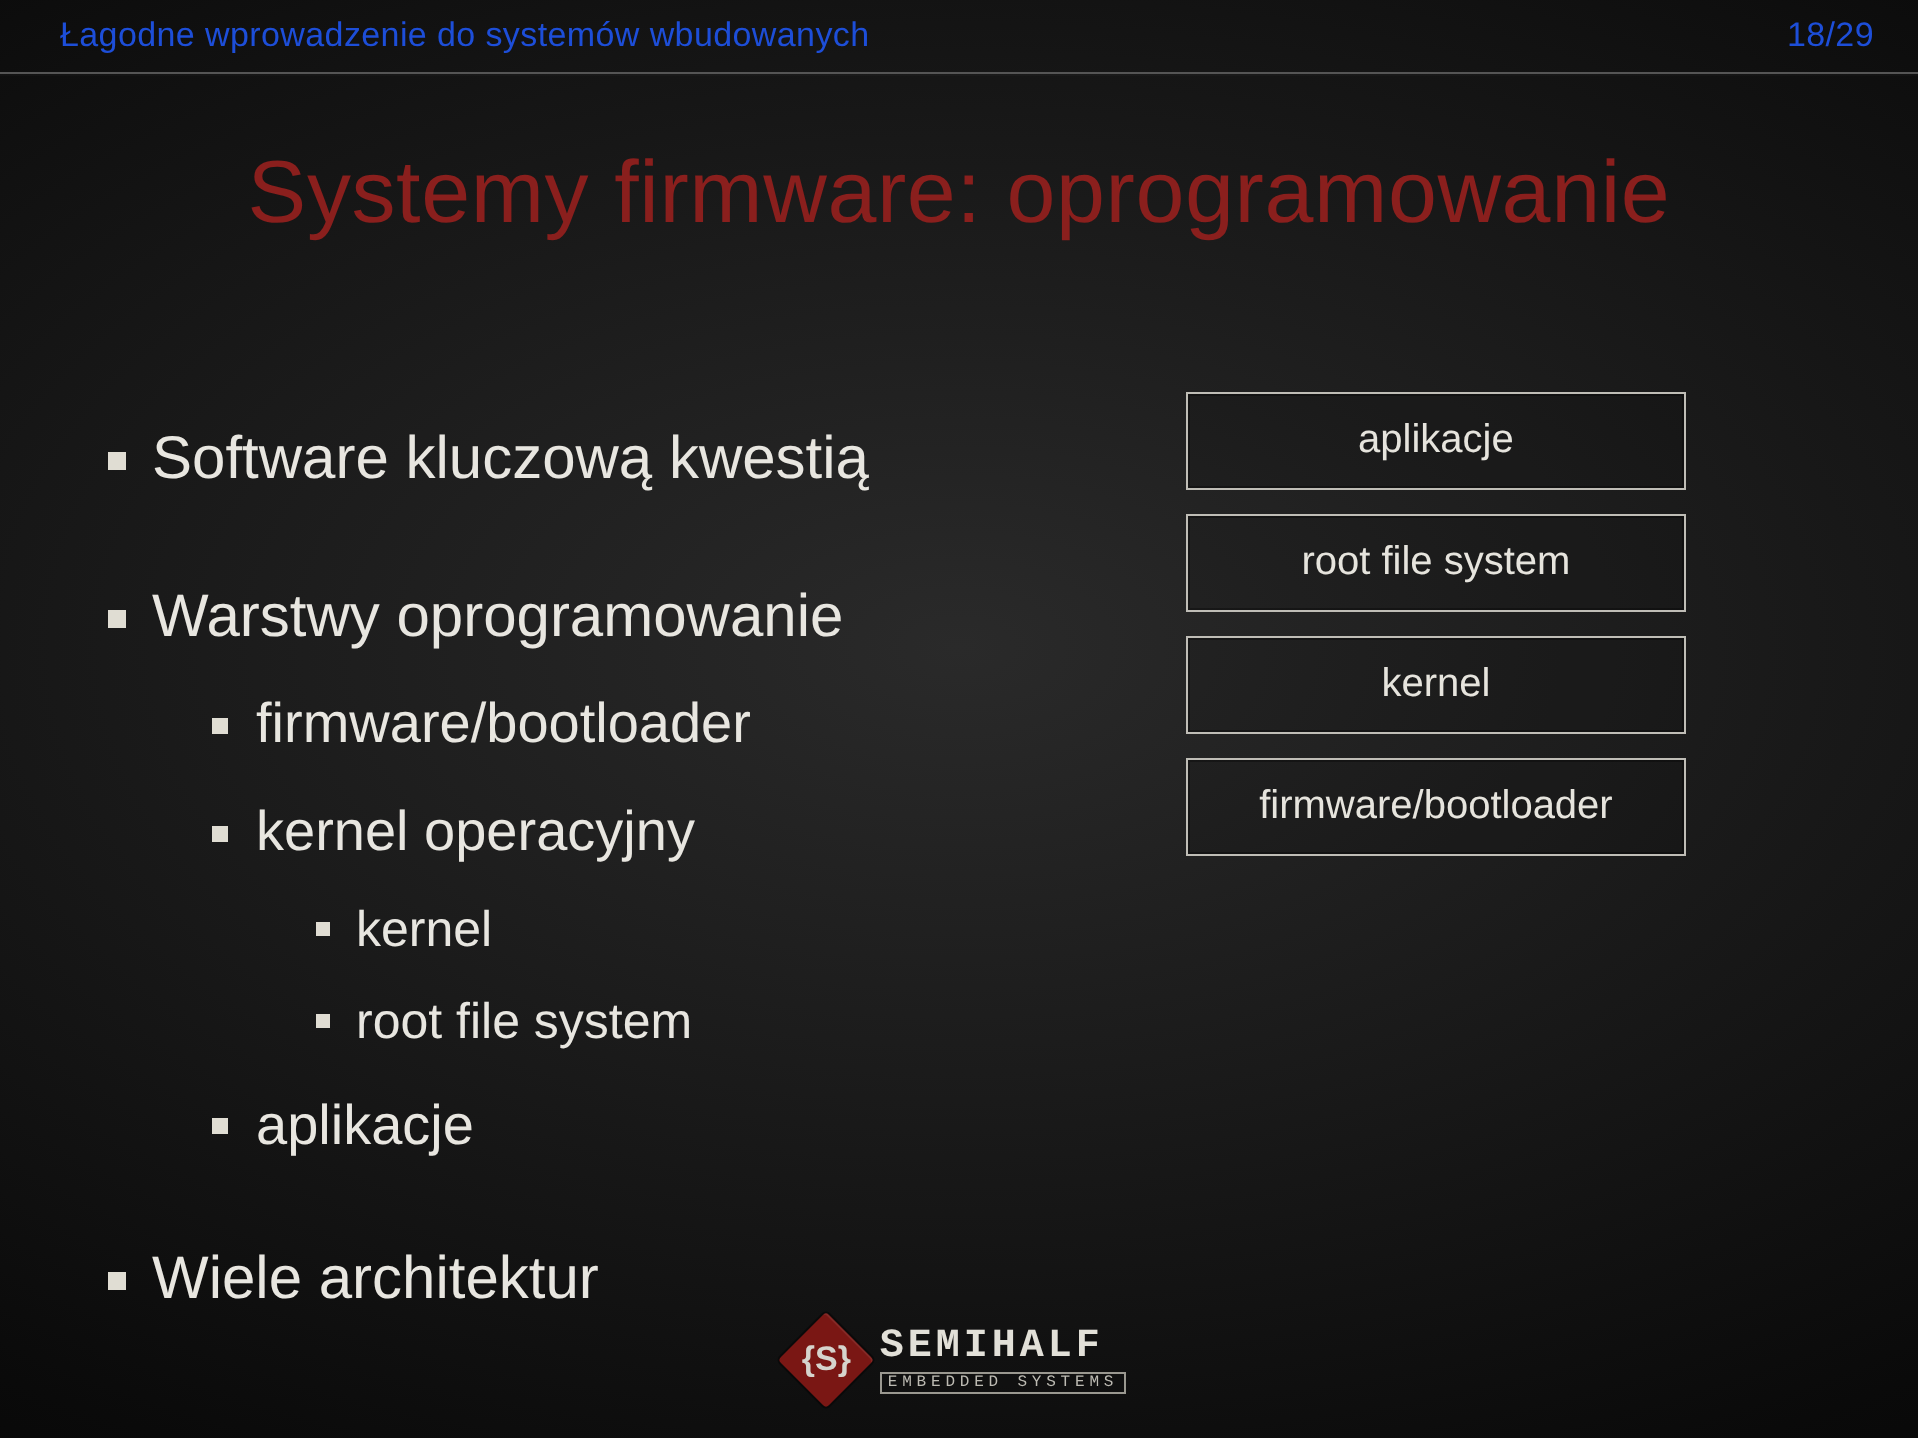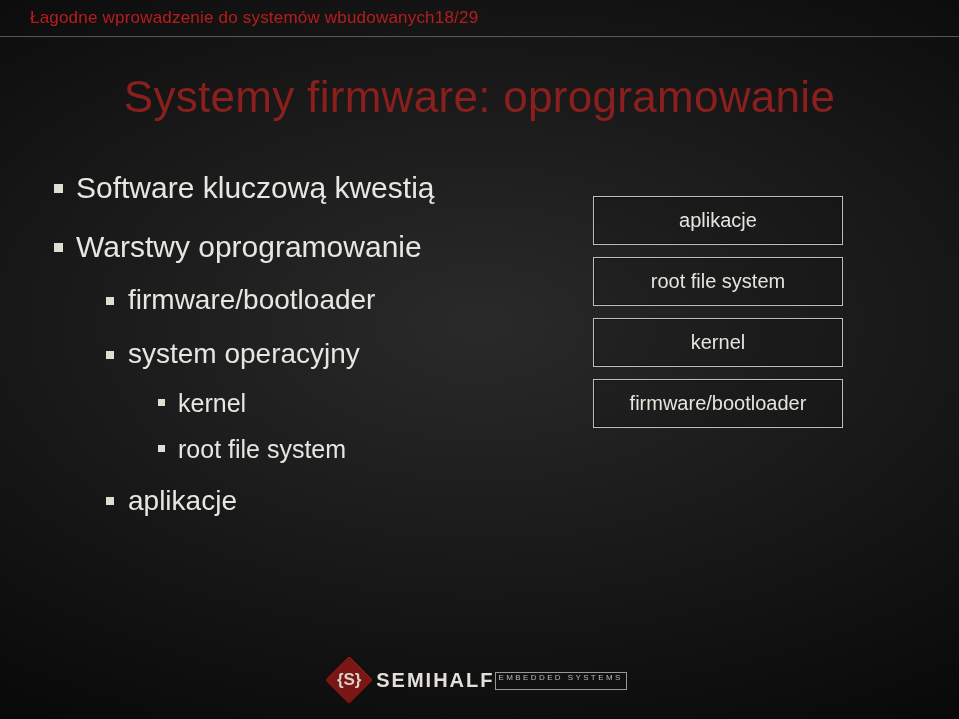--- a/index.html
+++ b/index.html
@@ -8,25 +8,26 @@
     background: radial-gradient(ellipse 120% 90% at 50% 45%, #2a2a2a 0%, #1a1a1a 35%, #0a0a0a 70%, #000 100%);
     font-family: "Helvetica Neue", "Segoe UI", Arial, sans-serif;
     color: #e8e6e0;
     position: relative;
   }
   .header {
     position: absolute;
     top: 0; left: 0; right: 0;
     height: 36px;
     display: flex;
+    justify-content: space-between;
     align-items: center;
     padding: 0 22px 0 30px;
     font-size: 17px;
     font-weight: 300;
-    color: #b91c1c;
+    color: #1d4ed8;
     letter-spacing: 0.2px;
   }
   .header-underline {
     position: absolute;
     top: 36px; left: 0; right: 0;
     height: 1px;
     background: #555;
   }
   .header-underline::after {
     content: "";
@@ -63,20 +64,21 @@
 
   ul.bullets { list-style: none; }
   ul.bullets > li {
     position: relative;
     padding-left: 26px;
     font-size: 30px;
     font-weight: 300;
     color: #e8e6e0;
     line-height: 1.22;
     margin-bottom: 22px;
+    margin-top: 42px;
   }
   ul.bullets > li::before {
     content: "";
     position: absolute;
     left: 4px;
     top: 0.48em;
     width: 9px; height: 9px;
     background: #e0ddd3;
   }
   ul.sub { list-style: none; padding-left: 26px; margin-top: 18px; }
@@ -133,22 +135,23 @@
     justify-content: center;
     align-items: center;
   }
   .logo {
     display: flex;
     align-items: center;
     gap: 10px;
   }
   .logo-text {
     display: flex;
-    flex-direction: row;
+    flex-direction: column;
     line-height: 1;
+    font-family: Liberation Mono, monospace;
   }
   .logo-main {
     font-size: 20px;
     font-weight: 700;
     letter-spacing: 2px;
     color: #e2e0d8;
   }
   .logo-sub {
     font-size: 8px;
     letter-spacing: 2.4px;
@@ -188,29 +191,30 @@
 
 <div class="content">
   <div class="list-col">
     <ul class="bullets">
       <li>Software kluczową kwestią</li>
       <li>
         <span>Warstwy oprogramowanie</span>
         <ul class="sub">
           <li>firmware/bootloader</li>
           <li>
-            <span>system operacyjny</span>
+            <span>kernel operacyjny</span>
             <ul class="subsub">
               <li>kernel</li>
               <li>root file system</li>
             </ul>
           </li>
           <li>aplikacje</li>
         </ul>
       </li>
+      <li>Wiele architektur</li>
     </ul>
   </div>
 
   <div class="diagram-col">
     <div class="box">aplikacje</div>
     <div class="box">root file system</div>
     <div class="box">kernel</div>
     <div class="box">firmware/bootloader</div>
   </div>
 </div>

